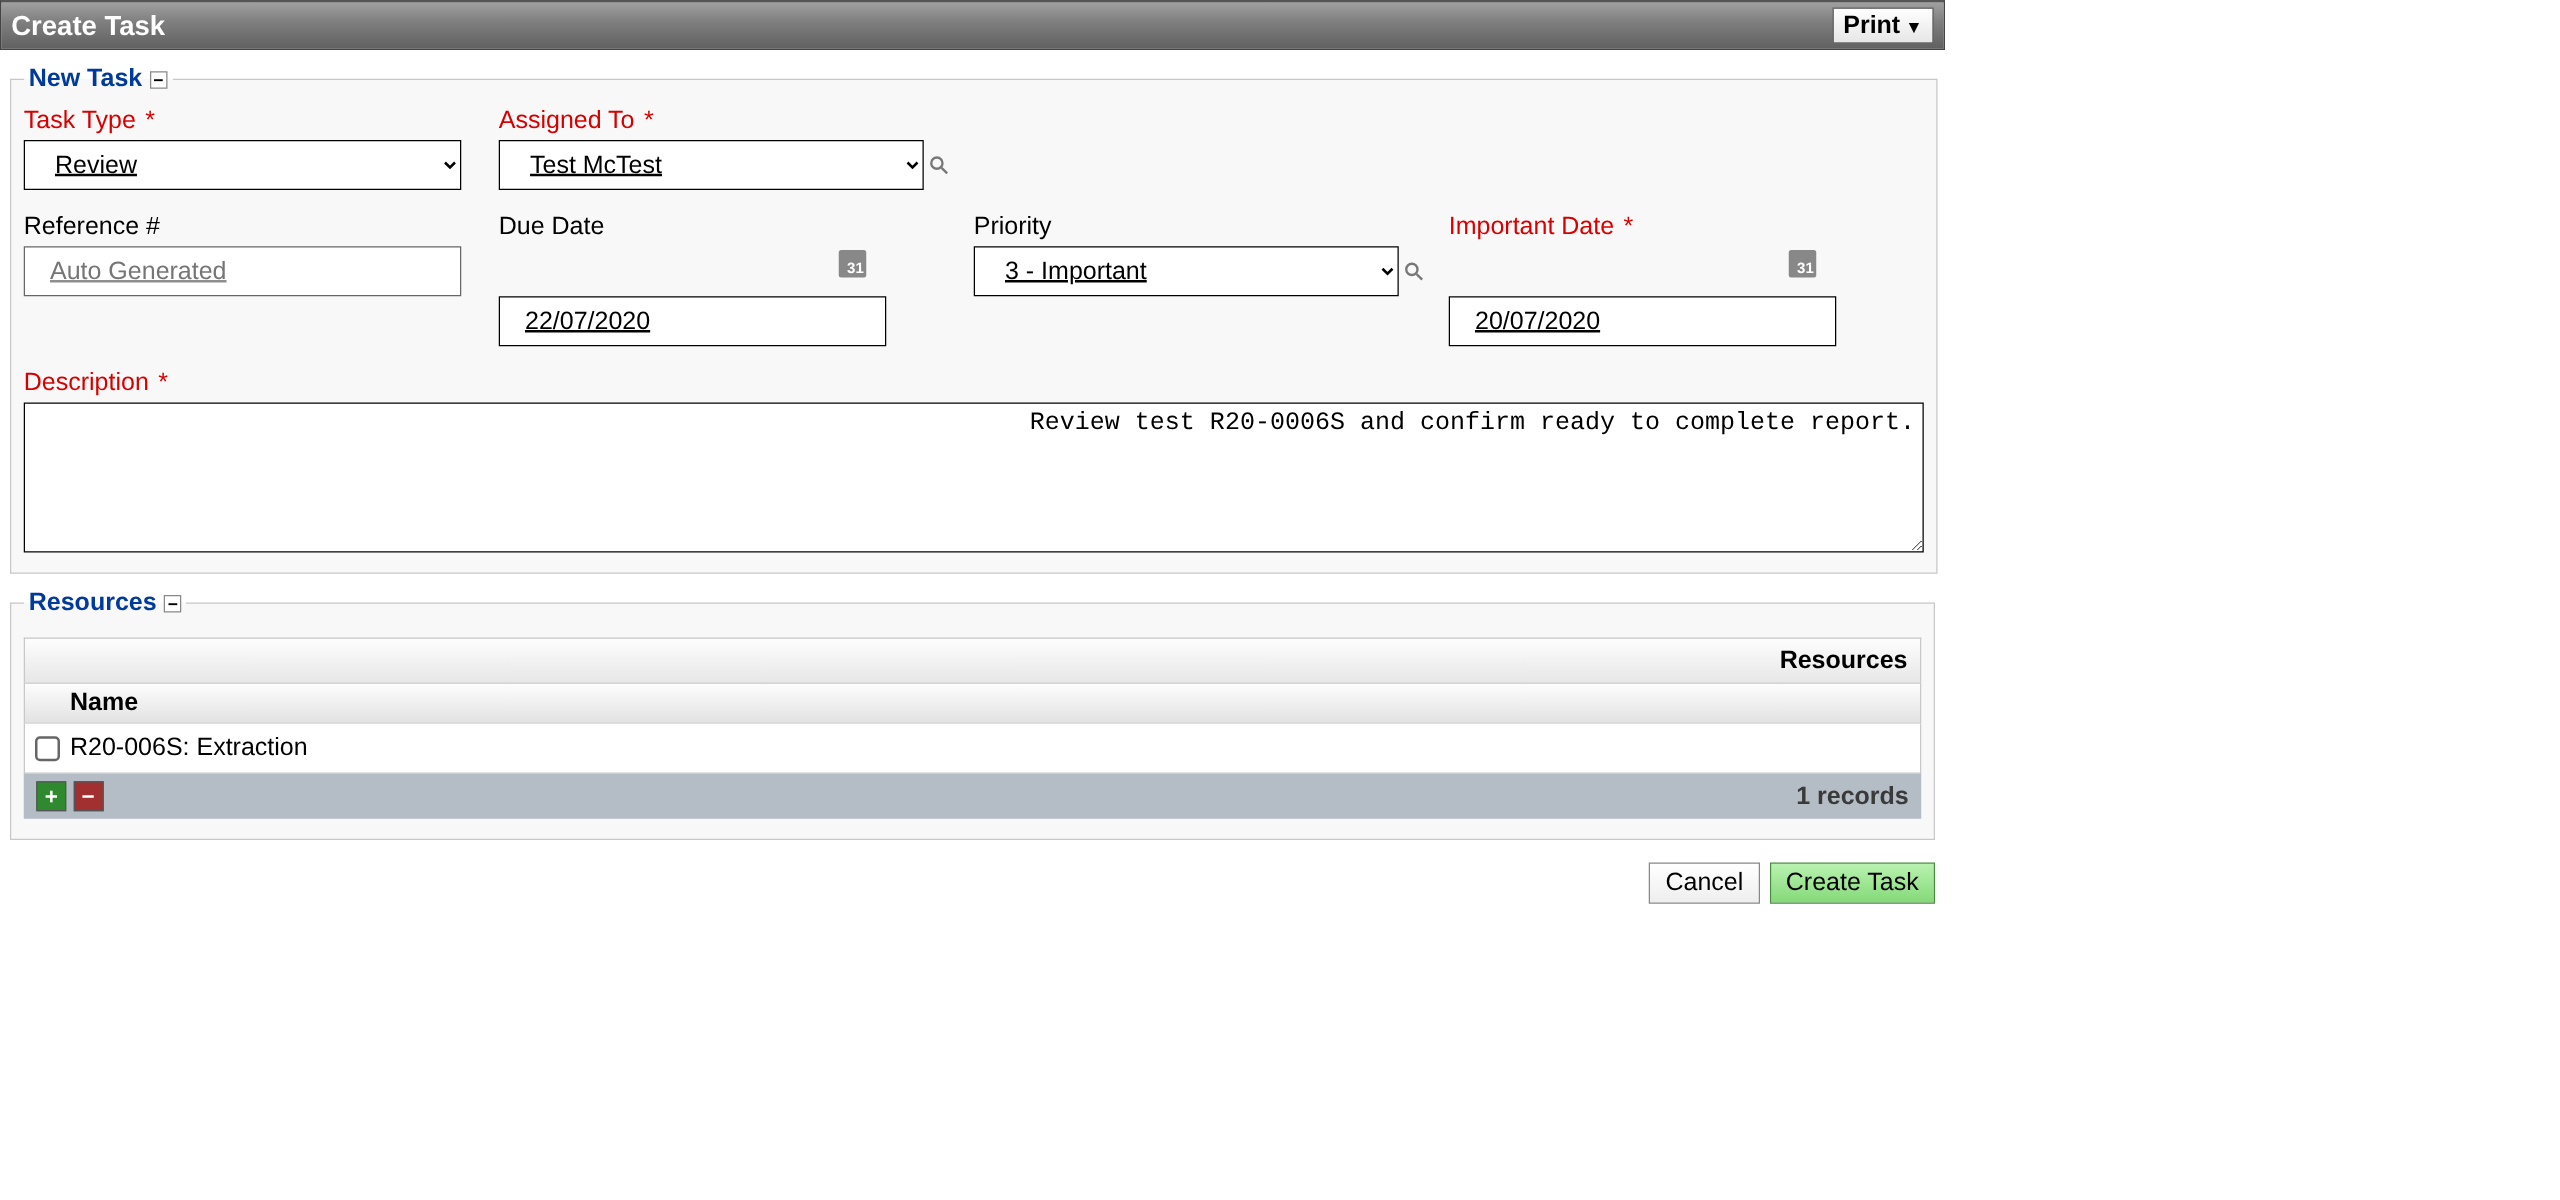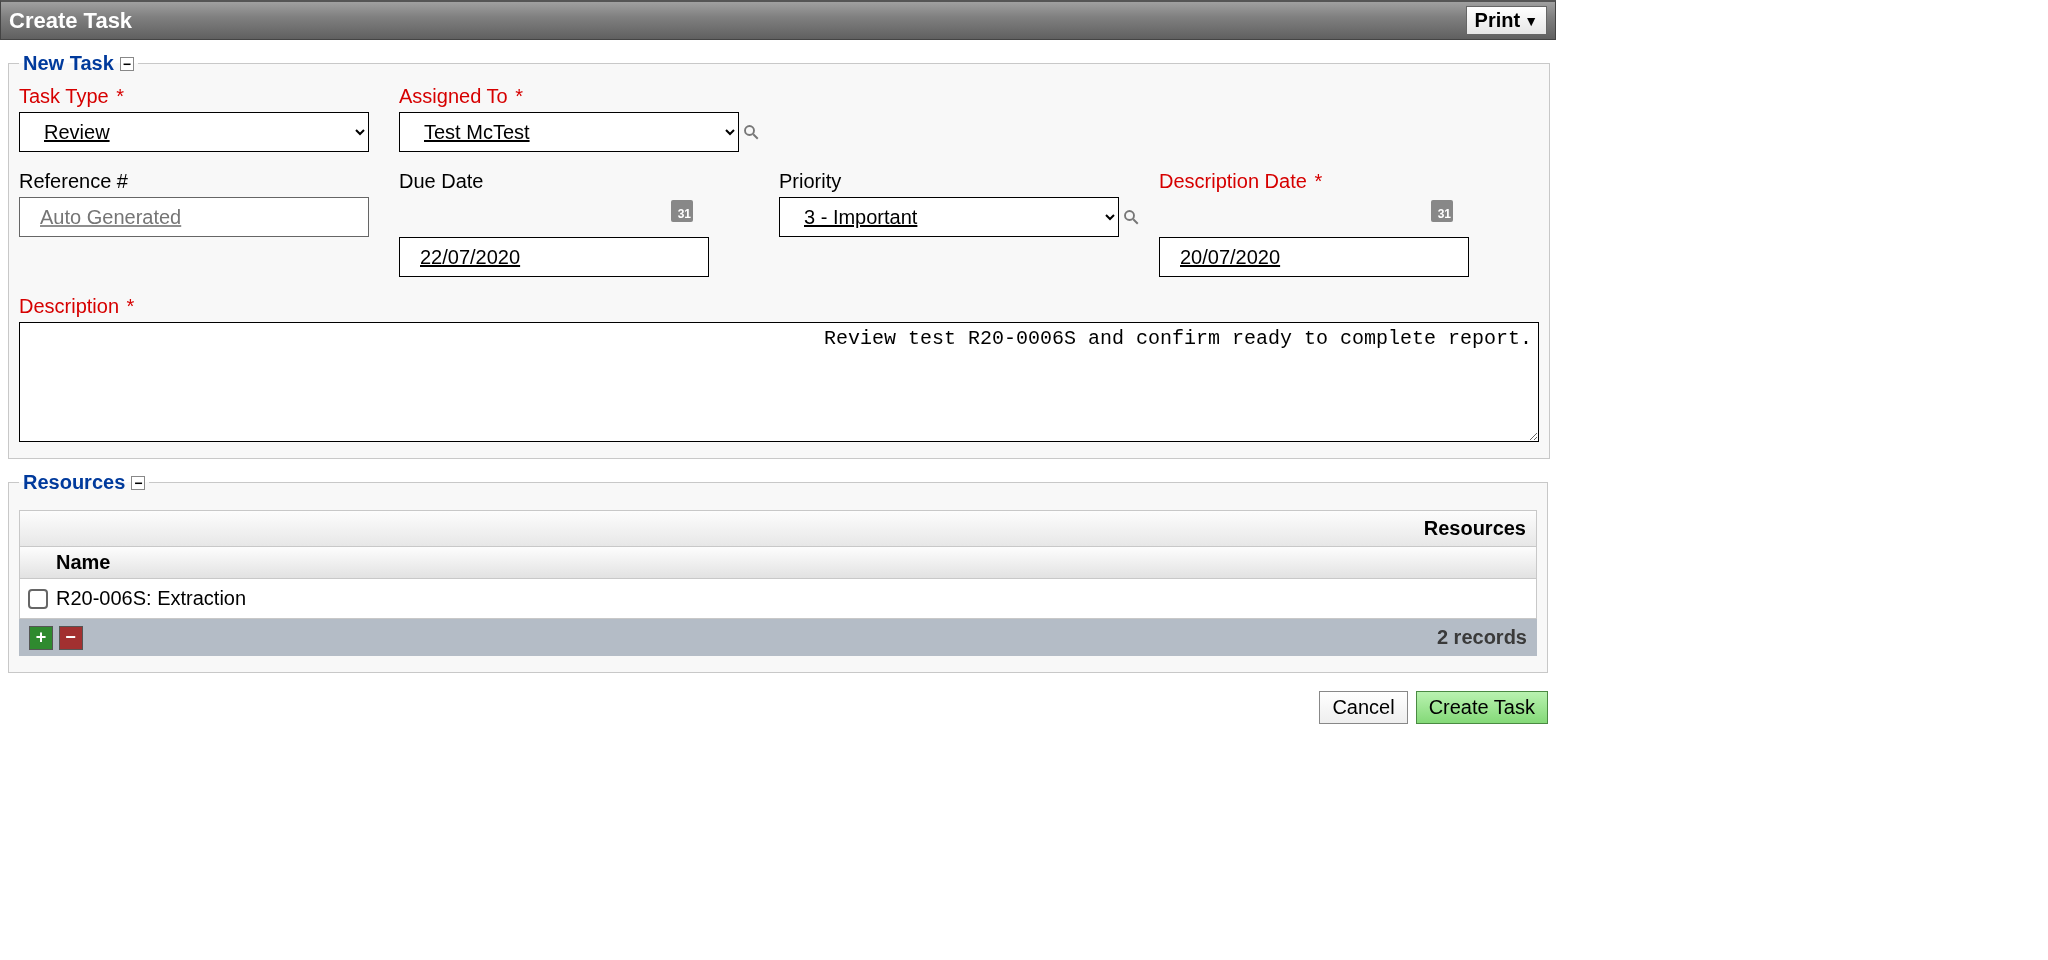--- a/index.html
+++ b/index.html
@@ -177,21 +177,21 @@
         <span class="mag-icon">
           <svg width="18" height="18" viewBox="0 0 24 24" fill="none" stroke="#777" stroke-width="2.5">
               <circle cx="10" cy="10" r="6"></circle>
               <line x1="15" y1="15" x2="21" y2="21"></line>
             </svg>
         </span>
       </div>
     </div>
 
     <div class="field">
-      <span class="label req"><span>Description Date</span> <span class="star">*</span></span>
+      <span class="label req"><span>Important Date</span> <span class="star">*</span></span>
       <div class="date-wrap">
         <input class="txt date" value="20/07/2020" style="">
         <span class="cal-icon">31</span>
       </div>
     </div>
 
   </div>
 
   <div class="field" style="margin-top:18px;">
     <span class="label req"><span>Description</span> <span class="star">*</span></span>
@@ -215,21 +215,21 @@
     </div>
     <div class="res-row">
       <span class="chk"></span>
       <span>R20-006S: Extraction</span>
     </div>
     <div class="res-footer">
       <span>
         <span class="icon-btn add">+</span>
         <span class="icon-btn remove">−</span>
       </span>
-      <span>2 records</span>
+      <span>1 records</span>
     </div>
   </div>
 </fieldset>
 
 <div class="footer-btns">
   <button class="btn">Cancel</button>
   <button class="btn primary">Create Task</button>
 </div>
 
 </body></html>

